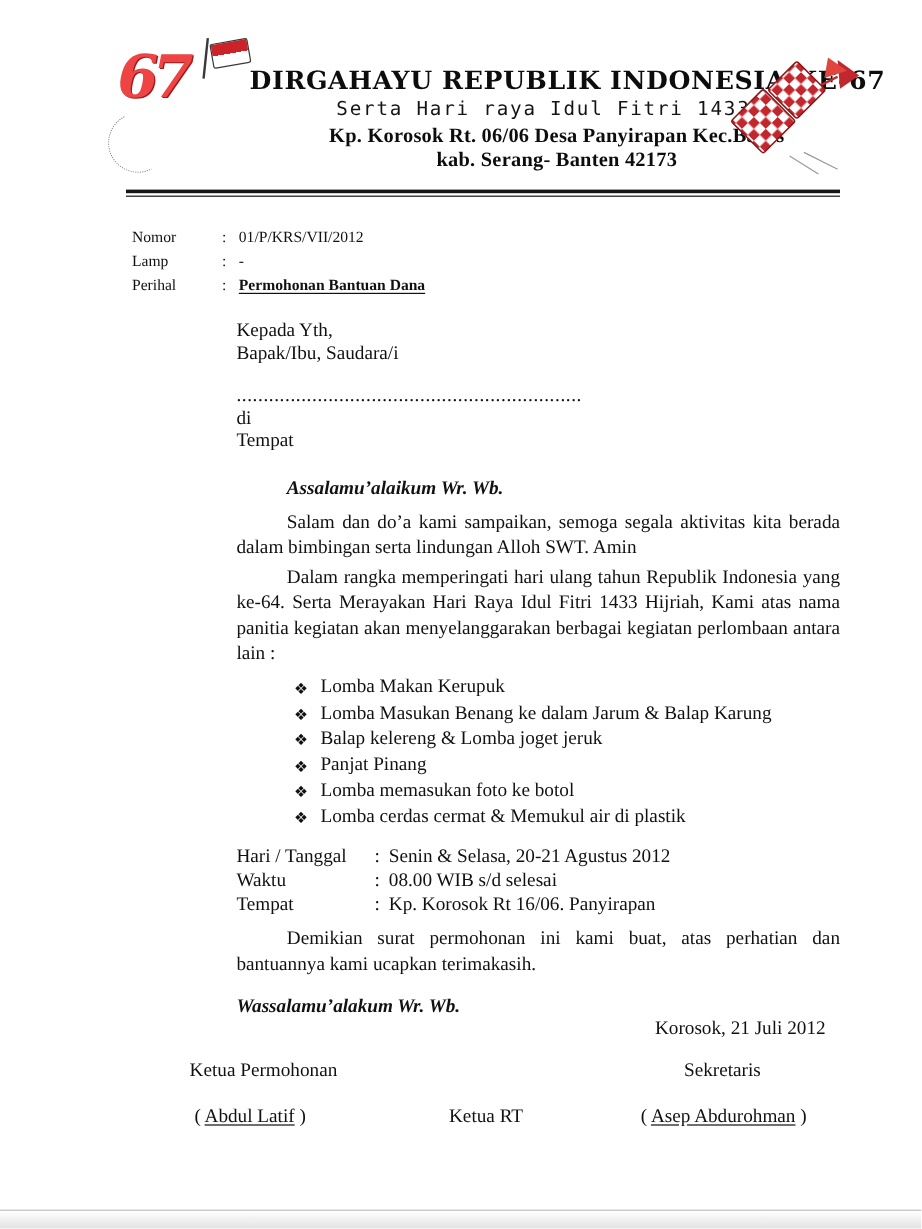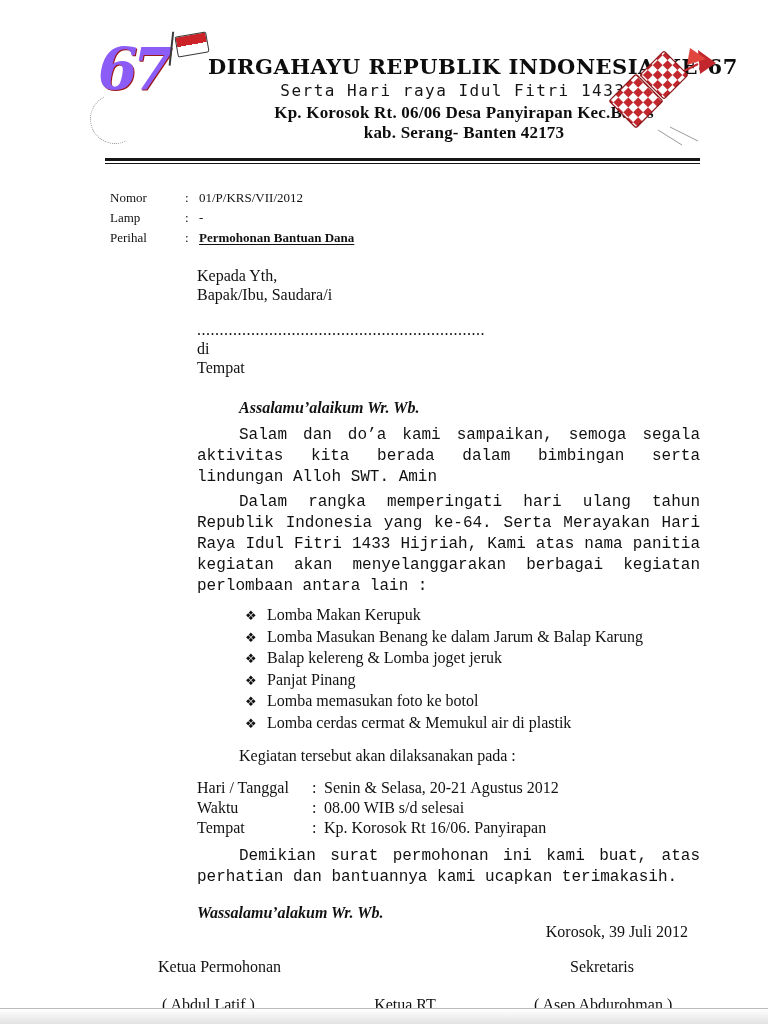--- a/index.html
+++ b/index.html
@@ -7,21 +7,21 @@
     position:relative; width:768px; height:1024px; margin:0 auto;
     background:#ffffff; overflow:hidden;
     font-family:"Liberation Serif", serif; color:#111;
   }
 
   
   .letterhead { position:relative; height:98px; margin-top:50px; }
   .logo { position:absolute; left:98px; top:-10px; width:112px; height:104px; }
   .logo-num {
     display:block; font-family:"DejaVu Serif", serif; font-style:italic; font-weight:bold;
-    font-size:57px; line-height:1; color:#8b5cf6; letter-spacing:-5px;
+    font-size:49px; line-height:1; color:#ef4444; letter-spacing:-5px;
     text-shadow:1px 1px 0 #9e181b;
   }
   .logo-flag {
     position:absolute; top:-6px; right:2px; width:30px; height:19px;
     border:1.5px solid #3a3a3a; border-radius:2px; transform:rotate(-10deg);
     background:linear-gradient(#cb2327 0 50%, #ffffff 50% 100%);
   }
   .logo-flag::after {
     content:""; position:absolute; left:-7px; top:-7px; width:2px; height:34px;
     background:#3a3a3a; transform:rotate(16deg);
@@ -58,21 +58,21 @@
   .meta-row { display:flex; line-height:20px; }
   .m-label { width:75px; }
   .m-colon { width:14px; }
   .perihal-value { font-weight:bold; text-decoration:underline; text-underline-offset:2px; }
 
   
   .body { margin:0 68px 0 197px; font-size:16px; }
   .recipient { margin-top:18px; line-height:19px; }
   .recipient .dots { margin-top:16px; letter-spacing:0.5px; }
   .salutation { margin-top:22px; margin-left:42px; font-weight:bold; font-style:italic; }
-  .para { margin:8px 0 0 0; text-align:justify; line-height:21px; text-indent:42px;font-family:Liberation Mono, monospace; }
+  .para { margin:8px 0 0 0; text-align:justify; line-height:21px; text-indent:42px; }
   .para2 { margin-top:4px; }
   .activities { list-style:none; margin:8px 0 0 0; padding:0; }
   .activities li { display:flex; margin-left:48px; line-height:20.5px; }
   .bullet { width:22px; font-size:13px; color:#111; padding-top:1px; }
   .pre-schedule { margin:12px 0 0 42px; line-height:20px; }
   .schedule { margin-top:12px; }
   .sch-row { display:flex; line-height:20px; }
   .s-label { width:115px; }
   .s-colon { width:12px; }
   .closing { margin-top:8px; }
@@ -191,21 +191,20 @@
       <li>
         <span class="bullet">❖</span>
         <span>Lomba memasukan foto ke botol</span>
       </li>
       <li>
         <span class="bullet">❖</span>
         <span>Lomba cerdas cermat &amp; Memukul air di plastik</span>
       </li>
     </ul>
 
-    <p class="pre-schedule">Kegiatan tersebut akan dilaksanakan pada :</p>
 
     <div class="schedule">
       <div class="sch-row">
         <span class="s-label">Hari / Tanggal</span>
         <span class="s-colon">:</span>
         <span>Senin &amp; Selasa, 20-21 Agustus 2012</span>
       </div>
       <div class="sch-row">
         <span class="s-label">Waktu</span>
         <span class="s-colon">:</span>
@@ -214,21 +213,21 @@
       <div class="sch-row">
         <span class="s-label">Tempat</span>
         <span class="s-colon">:</span>
         <span>Kp. Korosok Rt 16/06. Panyirapan</span>
       </div>
     </div>
 
     <p class="para closing">Demikian surat permohonan ini kami buat, atas perhatian dan bantuannya kami ucapkan terimakasih.</p>
 
     <div class="farewell">Wassalamu’alakum Wr. Wb.</div>
-    <div class="dateline">Korosok, 39 Juli 2012</div>
+    <div class="dateline">Korosok, 21 Juli 2012</div>
   </div>
 
   <div class="sig-block">
     <div class="sig-row roles-row">
       <span class="role-left">Ketua Permohonan</span>
       <span class="role-right">Sekretaris</span>
     </div>
     <div class="sig-row names-row">
       <span class="name-left"><span>( </span><u>Abdul Latif</u><span> )</span></span>
       <span class="name-center">Ketua RT</span>

